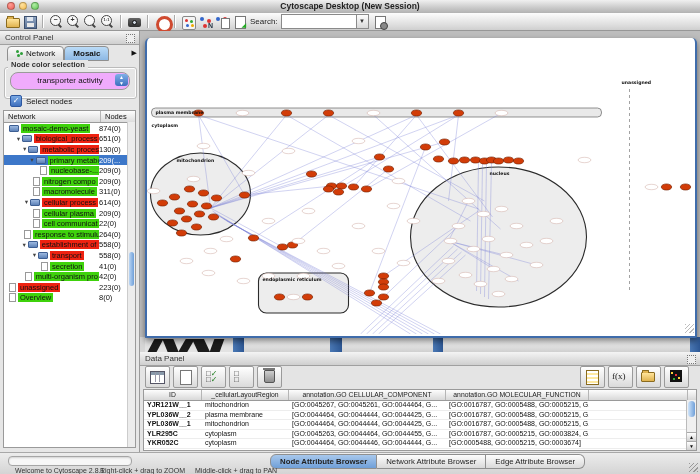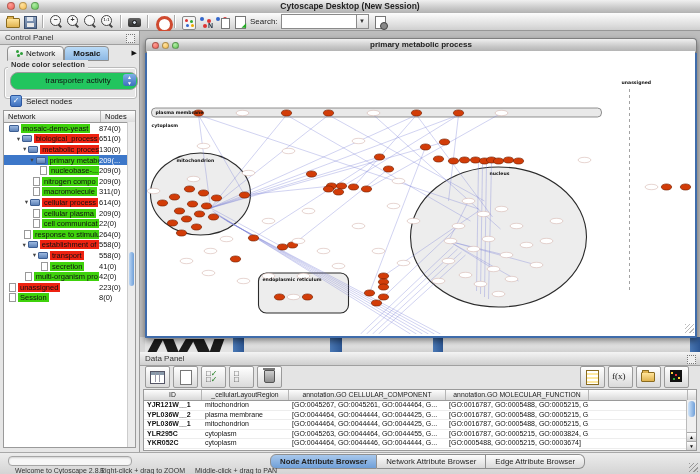--- a/index.html
+++ b/index.html
@@ -46,22 +46,22 @@
   #cp-tabs{position:absolute;left:0;top:15px;width:140px;height:14px;display:flex;padding-left:7px;box-sizing:border-box;}
   .cptab{height:13px;line-height:13px;font-size:8px;padding:0 8px;border:1px solid #8f8f8f;background:linear-gradient(#fdfdfd,#dcdcdc);
       border-radius:4px 4px 0 0;display:flex;align-items:center;gap:3px;}
   .cptab.sel{background:linear-gradient(#badbf7,#8db8e4);font-weight:bold;align-items:center;}
   .netdot{width:7px;height:7px;position:relative;display:inline-block;}
   .netdot i{position:absolute;width:3px;height:3px;border-radius:50%;background:#2e9e3a;}
   .tab-arrow{margin-left:auto;margin-right:3px;font-size:7px;line-height:13px;color:#111;}
   #groupbox{position:absolute;left:4px;top:36px;width:131px;height:30px;border:1px solid #bbb;border-radius:3px;
       box-shadow:inset 0 0 0 1px #fdfdfd;}
   #grouplbl{position:absolute;left:8px;top:29px;background:#e6e6e6;padding:0 3px;font-size:7.5px;font-weight:bold;color:#333;}
-  .combo{position:absolute;left:10px;top:41px;width:118px;height:16px;background:#22c55e;border:1px solid #9a9a9a;
-      border-radius:8px;font-size:8px;line-height:16px;text-align:center;color:#111;padding-left:8px;}
+  .combo{position:absolute;left:10px;top:41px;width:118px;height:16px;background:#f0abfc;border:1px solid #9a9a9a;
+      border-radius:8px;font-size:8px;line-height:16px;text-align:center;color:#111;}
   .combo .stepper{position:absolute;right:1px;top:1px;width:13px;height:12px;border-radius:3px;
       background:linear-gradient(#7fb0e8,#3d6fbe);color:#fff;font-size:5px;line-height:6px;text-align:center;}
   #checkrow{position:absolute;left:10px;top:64px;height:12px;display:flex;align-items:center;gap:4px;font-size:8px;}
   #checkbox{width:10px;height:10px;border-radius:2px;background:linear-gradient(#7aa9e4,#3e6fbd);border:1px solid #2c57a0;
       color:#fff;font-size:8px;line-height:10px;text-align:center;font-weight:bold;}
   #tree{position:absolute;left:3px;top:79px;width:133px;height:338px;background:#fff;border:1px solid #9a9a9a;box-sizing:border-box;overflow:hidden;}
   #tree-header{display:flex;height:11px;border-bottom:1px solid #9a9a9a;background:linear-gradient(#fdfdfd,#dcdcdc);font-size:7.5px;}
   #tree-header span{line-height:11px;padding-left:4px;}
   #tree-header .c1{width:92px;border-right:1px solid #b5b5b5;}
   .trow{display:flex;align-items:center;height:10.6px;font-size:7.5px;white-space:nowrap;position:relative;}
@@ -361,21 +361,21 @@
           <span class="tind" style="width: 3px;"></span>
           <span class="twist" style="width: 2px;"></span>
           <span class="ticon file"></span>
           <span class="tlabel hl-red">unassigned</span>
           <span class="tcount">223(0)</span>
         </div>
         <div class="trow">
           <span class="tind" style="width: 3px;"></span>
           <span class="twist" style="width: 2px;"></span>
           <span class="ticon file"></span>
-          <span class="tlabel hl-green">Session</span>
+          <span class="tlabel hl-green">Overview</span>
           <span class="tcount">8(0)</span>
         </div>
       </div>
     <div id="tree-sb">
         <div class="thumb"></div>
       </div>
   </div>
 </div>
 
 <div id="mdi" class="abs">
@@ -390,26 +390,20 @@
     <div class="bgblue" style="left:93px;width:11px;"></div>
     <div class="bgseg" style="left:104px;width:86px;"></div>
     <div class="bgblue" style="left:190px;width:12px;"></div>
     <div class="bgseg" style="left:202px;width:91px;"></div>
     <div class="bgblue" style="left:293px;width:10px;"></div>
     <div class="bgseg" style="left:303px;width:247px;"></div>
     <div class="bgblue" style="left:550px;width:10px;"></div>
   </div>
 
   <div id="net-window">
-    <div id="net-title">
-      <span class="mini-light" style="left:6px;background:radial-gradient(circle at 35% 30%,#ff9d94,#ee6056)"></span>
-      <span class="mini-light" style="left:16px;background:radial-gradient(circle at 35% 30%,#ffe2a0,#f5bd4f)"></span>
-      <span class="mini-light" style="left:26px;background:radial-gradient(circle at 35% 30%,#b1efa5,#61c554)"></span>
-      <div class="t">primary metabolic process</div>
-    </div>
     <div id="net-canvas">
       <svg id="net-svg" width="548" height="283" viewBox="0 0 545 283">
           <rect x="3" y="57" width="450" height="9" rx="4" class="bandfill"></rect>
           <ellipse cx="52" cy="143" rx="50" ry="41" class="region"></ellipse>
           <ellipse cx="350" cy="186" rx="88" ry="70" class="region"></ellipse>
           <rect x="110" y="222" width="90" height="40" rx="8" class="region"></rect>
           <line x1="481" y1="38" x2="481" y2="240" class="dash"></line>
           <line x1="62" y1="157" x2="50" y2="64" class="edge"></line>
           <line x1="62" y1="157" x2="138" y2="64" class="edge"></line>
           <line x1="62" y1="157" x2="180" y2="64" class="edge"></line>

